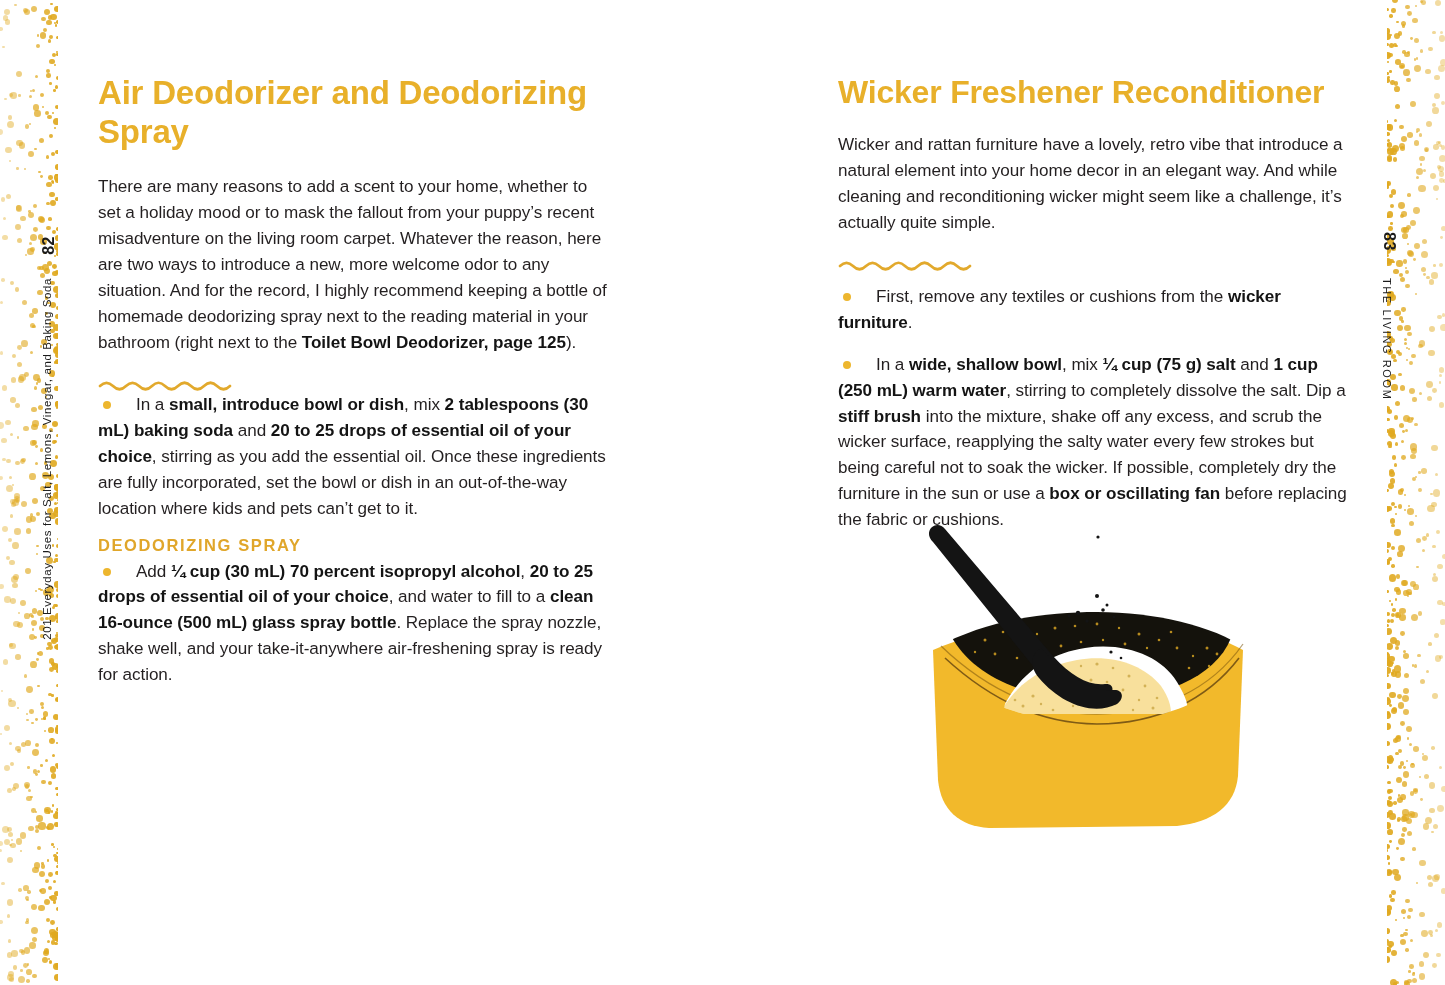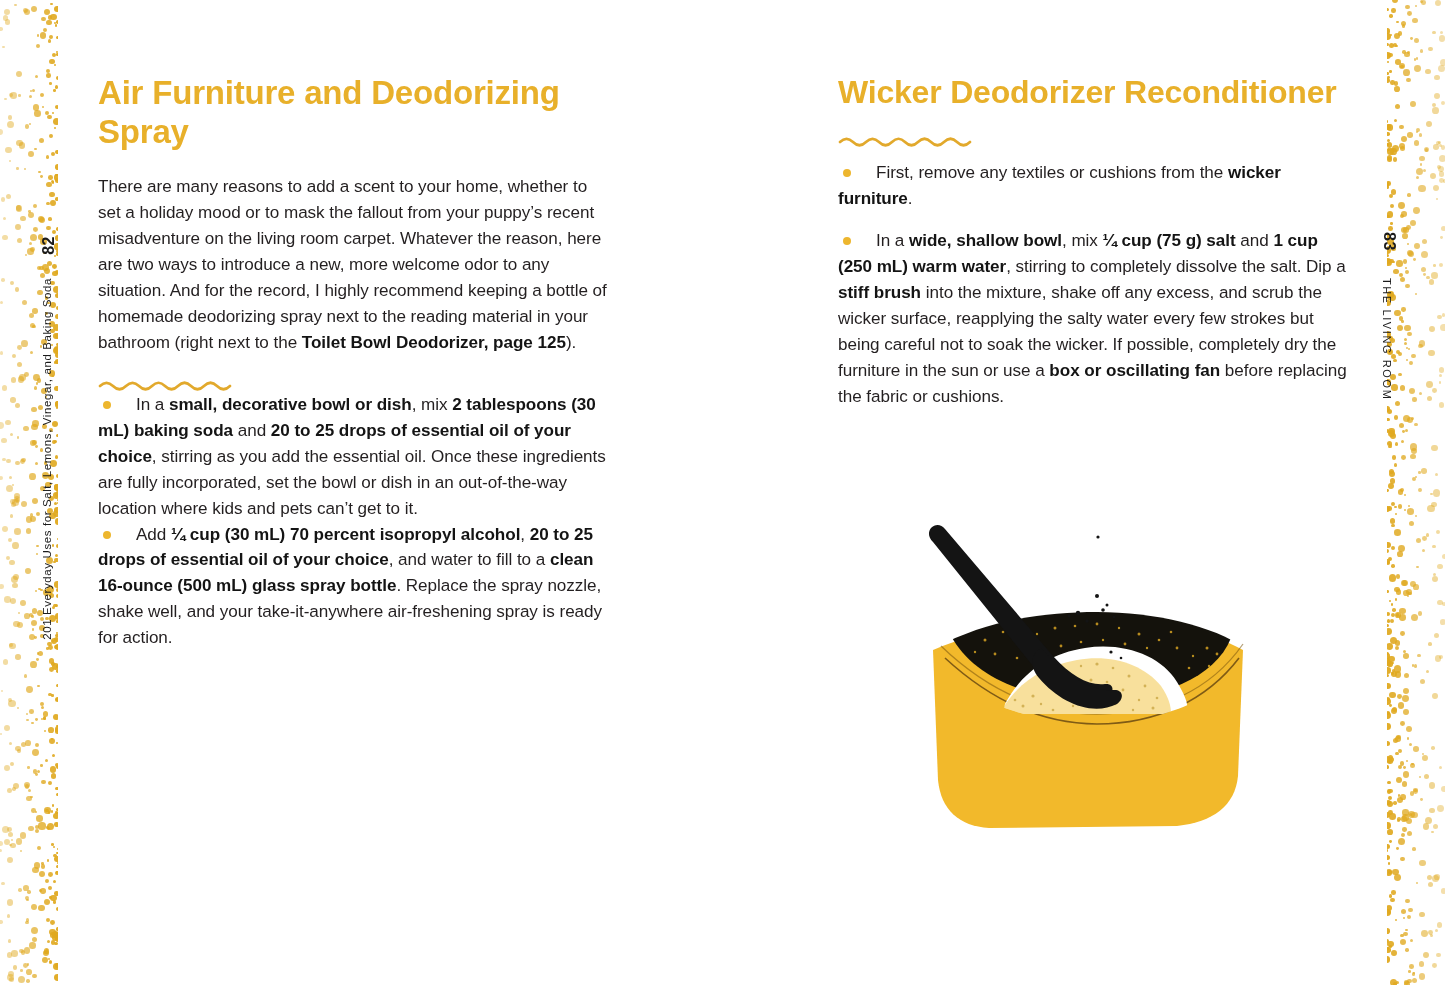--- a/index.html
+++ b/index.html
@@ -1229,50 +1229,52 @@
     <div class="running-head">201 Everyday Uses for Salt, Lemons, Vinegar, and Baking Soda</div>
   </div>
 
   <div class="margin-rail right">
     <div class="folio">83</div>
     <div class="running-head">THE LIVING ROOM</div>
   </div>
 
   <div class="page verso">
 
-    <h1 class="recipe-title">Air Furniture and Deodorizing Spray</h1>
+    <h1 class="recipe-title">Air Deodorizer and Deodorizing Spray</h1>
 
     <p class="body-copy intro">There are many reasons to add a scent to your home, whether to set a holiday mood or to mask the fallout from your puppy’s recent misadventure on the living room carpet. Whatever the reason, here are two ways to introduce a new, more welcome odor to any situation. And for the record, I highly recommend keeping a bottle of homemade deodorizing spray next to the reading material in your bathroom (right next to the <b>Toilet Bowl Deodorizer, page 125</b>).</p>
 
     <svg class="wavy-rule" width="137" height="14" viewBox="0 0 137 14" fill="none">
       <path d="M2 8 Q 8.5 1.5, 15 8 T 28 8 T 41 8 T 54 8 T 67 8 T 80 8 T 93 8 T 106 8 T 119 8 T 132 8" stroke="#E2A92C" stroke-width="2.6" stroke-linecap="round" fill="none"></path>
     </svg>
 
     <div>
       <ul class="step-list">
         <li class="step">
-          <span class="bullet-dot"></span><span>In a <b>small, decorative bowl or dish</b>, mix <b>2 tablespoons (30 mL) baking soda</b> and <b>20 to 25 drops of essential oil of your choice</b>, stirring as you add the essential oil. Once these ingredients are fully incorporated, set the bowl or dish in an out-of-the-way location where kids and pets can’t get to it.</span>
+          <span class="bullet-dot"></span><span>In a <b>small, introduce bowl or dish</b>, mix <b>2 tablespoons (30 mL) baking soda</b> and <b>20 to 25 drops of essential oil of your choice</b>, stirring as you add the essential oil. Once these ingredients are fully incorporated, set the bowl or dish in an out-of-the-way location where kids and pets can’t get to it.</span>
         </li>
       </ul>
     </div>
 
     <div>
+      <h2 class="sub-head">DEODORIZING SPRAY</h2>
       <ul class="step-list">
         <li class="step">
           <span class="bullet-dot"></span><span>Add <b>¼ cup (30 mL) 70 percent isopropyl alcohol</b>, <b>20 to 25 drops of essential oil of your choice</b>, and water to fill to a <b>clean 16-ounce (500 mL) glass spray bottle</b>. Replace the spray nozzle, shake well, and your take-it-anywhere air-freshening spray is ready for action.</span>
         </li>
       </ul>
     </div>
 
   </div>
 
   <div class="page recto">
 
-    <h1 class="recipe-title">Wicker Deodorizer Reconditioner</h1>
-
+    <h1 class="recipe-title">Wicker Freshener Reconditioner</h1>
+
+    <p class="body-copy intro">Wicker and rattan furniture have a lovely, retro vibe that introduce a natural element into your home decor in an elegant way. And while cleaning and reconditioning wicker might seem like a challenge, it’s actually quite simple.</p>
 
     <svg class="wavy-rule" width="137" height="14" viewBox="0 0 137 14" fill="none">
       <path d="M2 8 Q 8.5 1.5, 15 8 T 28 8 T 41 8 T 54 8 T 67 8 T 80 8 T 93 8 T 106 8 T 119 8 T 132 8" stroke="#E2A92C" stroke-width="2.6" stroke-linecap="round" fill="none"></path>
     </svg>
 
     <ul class="step-list">
       <li class="step">
         <span class="bullet-dot"></span><span>First, remove any textiles or cushions from the <b>wicker furniture</b>.</span>
       </li>
       <li class="step">

